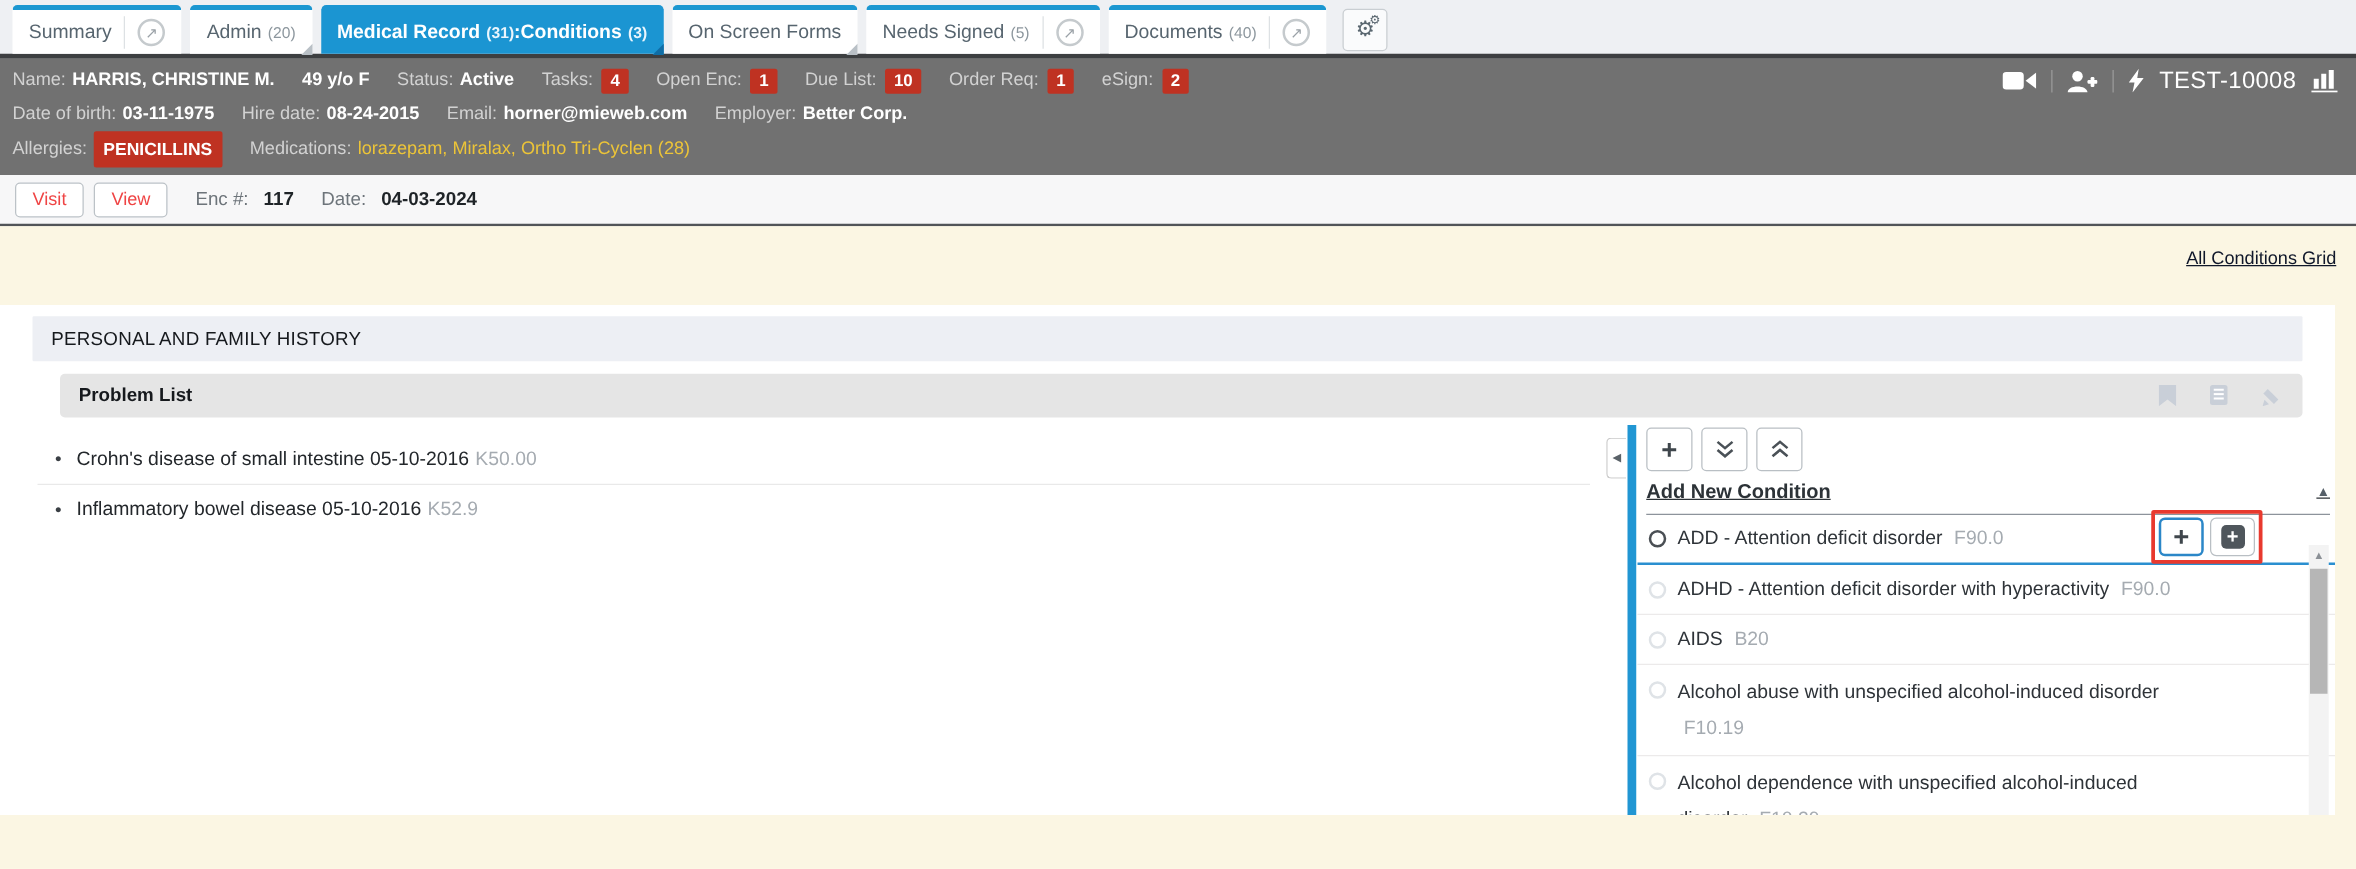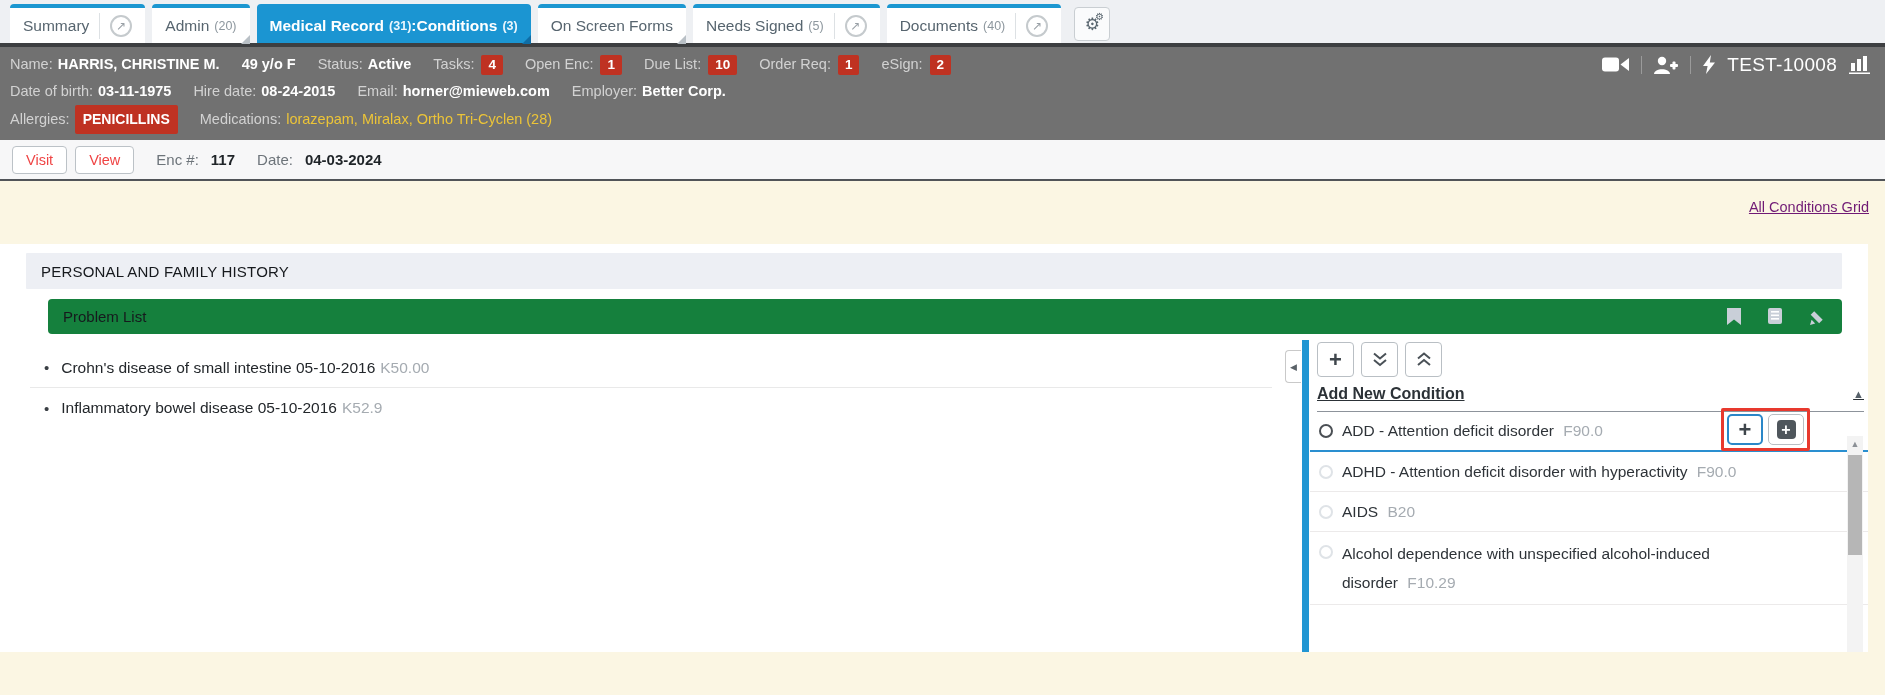--- a/index.html
+++ b/index.html
@@ -46,28 +46,28 @@
   .encbar { background:#f7f7f8; height:41px; display:flex; align-items:center;
     padding:0 12px; gap:8px; border-bottom:2px solid #515458; font-size:15px; }
   .encbtn { background:#fff; border:1px solid #bcc2c7; border-radius:4px; color:#ef4444;
     font-size:14.5px; padding:5px 13px; cursor:pointer; }
   .enclbl { color:#6d747a; margin-left:14px; }
   .encval { color:#1f2428; font-weight:bold; margin-left:4px; }
 
   
   .content { position:relative; height:471px; background:#fbf6e3; }
   .gridlink-row { text-align:right; padding:17px 16px 0 0; }
-  .gridlink { color:#701a75; font-size:14.5px; text-decoration:underline; cursor:pointer; }
+  .gridlink { color:#0f172a; font-size:14.5px; text-decoration:underline; cursor:pointer; }
   .whitepanel { position:absolute; left:0; top:63px; width:1868px; bottom:0; background:#fff;
     padding-top:9px; overflow:hidden; }
   .secbar { margin:0 26px; background:#edeff4; border-radius:1px; height:36px;
     display:flex; align-items:center; padding:0 15px; font-size:15px; font-weight:normal;
     color:#16191d; letter-spacing:.2px;text-align:center; }
-  .subbar { margin:10px 26px 0 48px; background:#15803d; border-radius:4px; height:35px;
-    display:flex; align-items:center; padding:0 15px; font-size:15px; font-weight:normal; color:#16191d; }
+  .subbar { margin:10px 26px 0 48px; background:#e5e5e5; border-radius:4px; height:35px;
+    display:flex; align-items:center; padding:0 15px; font-size:15px; font-weight:bold; color:#16191d; }
   .subbar .sicons { margin-left:auto; display:flex; gap:26px; align-items:center; }
   .sicons svg { cursor:pointer; }
 
   .cols { display:flex; margin-top:6px; height:372px; }
   .leftcol { flex:1; padding:8px 0 0 30px; }
   .plist { list-style:none; }
   .plist li { display:flex; align-items:center; height:40px; font-size:15.5px; color:#23272b;
     border-bottom:1px solid #e9e9e9; margin-right:30px; cursor:pointer; }
   .plist li:last-child { border-bottom:none; }
   .plist .blt { color:#3a3f44; margin:0 12px 0 14px; font-size:15px; }
@@ -340,20 +340,25 @@
             <span class="ctext"><span>ADHD - Attention deficit disorder with hyperactivity</span>
               <span class="code">F90.0</span></span>
           </div>
           <div class="crow">
             <span class="radio"></span>
             <span class="ctext"><span>AIDS</span>
               <span class="code">B20</span></span>
           </div>
           <div class="crow wrap2">
             <span class="radio"></span>
+            <span class="ctext" style="max-width:420px;"><span>Alcohol abuse with unspecified alcohol-induced disorder</span>
+              <span class="code">F10.19</span></span>
+          </div>
+          <div class="crow wrap2">
+            <span class="radio"></span>
             <span class="ctext" style="max-width:400px;"><span>Alcohol dependence with unspecified alcohol-induced disorder</span>
               <span class="code">F10.29</span></span>
           </div>
 
         </div>
 
         <div class="vscroll">
           <div class="arr">▲</div>
           <div class="thumb"></div>
 

